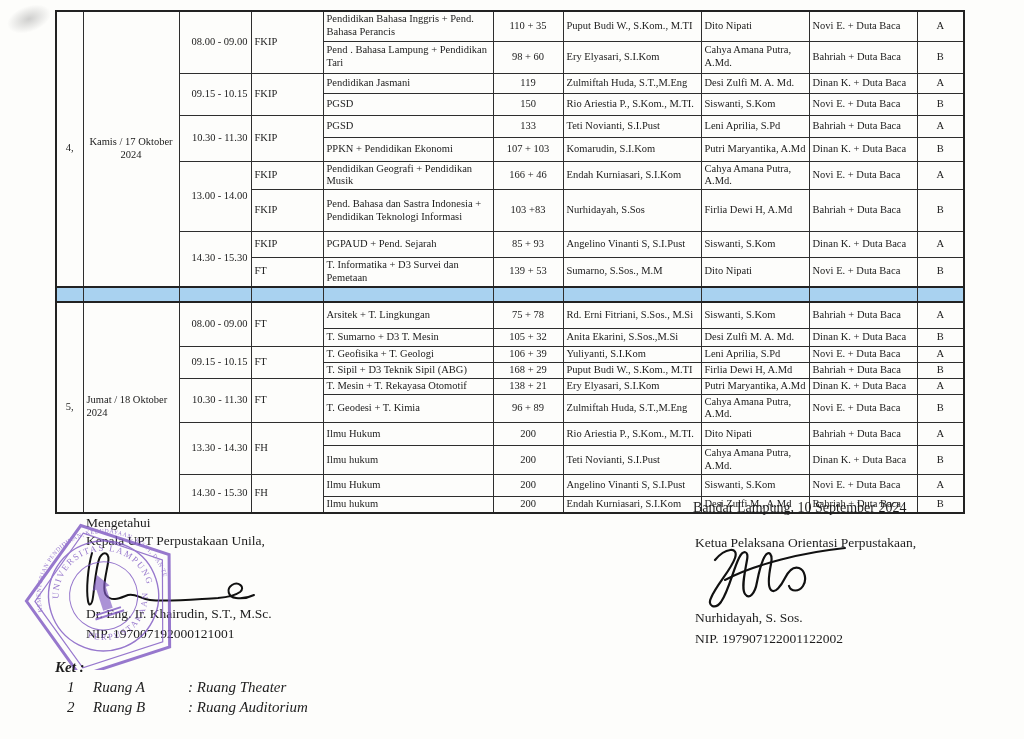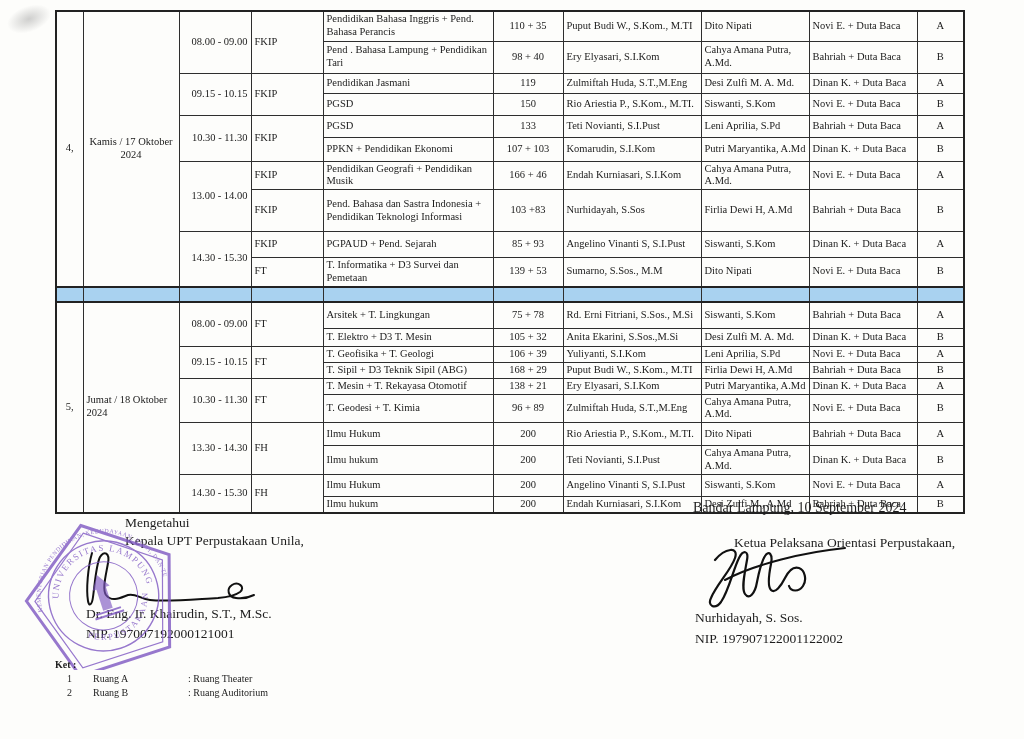--- a/index.html
+++ b/index.html
@@ -20,25 +20,25 @@
   td.col-time{text-align:right;padding-left:3px;white-space:nowrap;}
   td.col-fac{text-align:left;padding-left:4px;}
   td.col-prog{text-align:left;}
   td.col-count{text-align:center;}
   td.col-p1,td.col-p2,td.col-p3{text-align:left;}
   td.col-room{text-align:center;}
   tr.sep td{background:#a9d2f0;border-top:2.2px solid #222;border-bottom:2.2px solid #222;}
   
   .abs{position:absolute;}
   .dateline{left:693px;top:500px;font-size:14px;}
-  .sigblock{font-size:13.5px;line-height:1.35;margin-left:39px;}
+  .sigblock{font-size:13.5px;line-height:1.35;}
   .leftblock{left:86px;top:514px;}
   .rightblock{left:695px;top:534px;}
   .signame{position:absolute;font-size:13.5px;}
-  .ket{left:55px;top:659px;font-size:10px;}
+  .ket{left:55px;top:659px;font-size:15px;font-style:italic;}
   .ket .kt{font-weight:bold;}
   .ket-row{display:flex;margin-top:3px;}
   .ket-num{width:26px;text-align:left;padding-left:12px;}
   .ket-label{width:95px;}
   .ket-desc{}
   .stamp{left:22px;top:518px;width:162px;height:152px;opacity:.8;}
   svg text{font-family:"Liberation Serif",serif;}
 </style>
 </head>
 <body>
@@ -67,21 +67,21 @@
           <td rowspan="2" class="col-fac">FKIP</td>
           <td class="col-prog">Pendidikan Bahasa Inggris + Pend. Bahasa Perancis</td>
           <td class="col-count">110 + 35</td>
           <td class="col-p1">Puput Budi W., S.Kom., M.TI</td>
           <td class="col-p2">Dito Nipati</td>
           <td class="col-p3">Novi E. + Duta Baca</td>
           <td class="col-room">A</td>
         </tr>
         <tr style="height: 32px;">
           <td class="col-prog">Pend . Bahasa Lampung + Pendidikan Tari</td>
-          <td class="col-count">98 + 40</td>
+          <td class="col-count">98 + 60</td>
           <td class="col-p1">Ery Elyasari, S.I.Kom</td>
           <td class="col-p2">Cahya Amana Putra, A.Md.</td>
           <td class="col-p3">Bahriah + Duta Baca</td>
           <td class="col-room">B</td>
         </tr>
         <tr style="height: 20px;">
           <td rowspan="2" class="col-time">09.15 - 10.15</td>
           <td rowspan="2" class="col-fac">FKIP</td>
           <td class="col-prog">Pendidikan Jasmani</td>
           <td class="col-count">119</td>
@@ -172,21 +172,21 @@
           <td rowspan="2" class="col-time">08.00 - 09.00</td>
           <td rowspan="2" class="col-fac">FT</td>
           <td class="col-prog">Arsitek + T. Lingkungan</td>
           <td class="col-count">75 + 78</td>
           <td class="col-p1">Rd. Erni Fitriani, S.Sos., M.Si</td>
           <td class="col-p2">Siswanti, S.Kom</td>
           <td class="col-p3">Bahriah + Duta Baca</td>
           <td class="col-room">A</td>
         </tr>
         <tr style="height: 18px;">
-          <td class="col-prog">T. Elektro + D3 T. Mesin</td>
+          <td class="col-prog">T. Sumarno + D3 T. Mesin</td>
           <td class="col-count">105 + 32</td>
           <td class="col-p1">Anita Ekarini, S.Sos.,M.Si</td>
           <td class="col-p2">Desi Zulfi M. A. Md.</td>
           <td class="col-p3">Dinan K. + Duta Baca</td>
           <td class="col-room">B</td>
         </tr>
         <tr style="height: 14px;">
           <td rowspan="2" class="col-time">09.15 - 10.15</td>
           <td rowspan="2" class="col-fac">FT</td>
           <td class="col-prog">T. Geofisika + T. Geologi</td>

